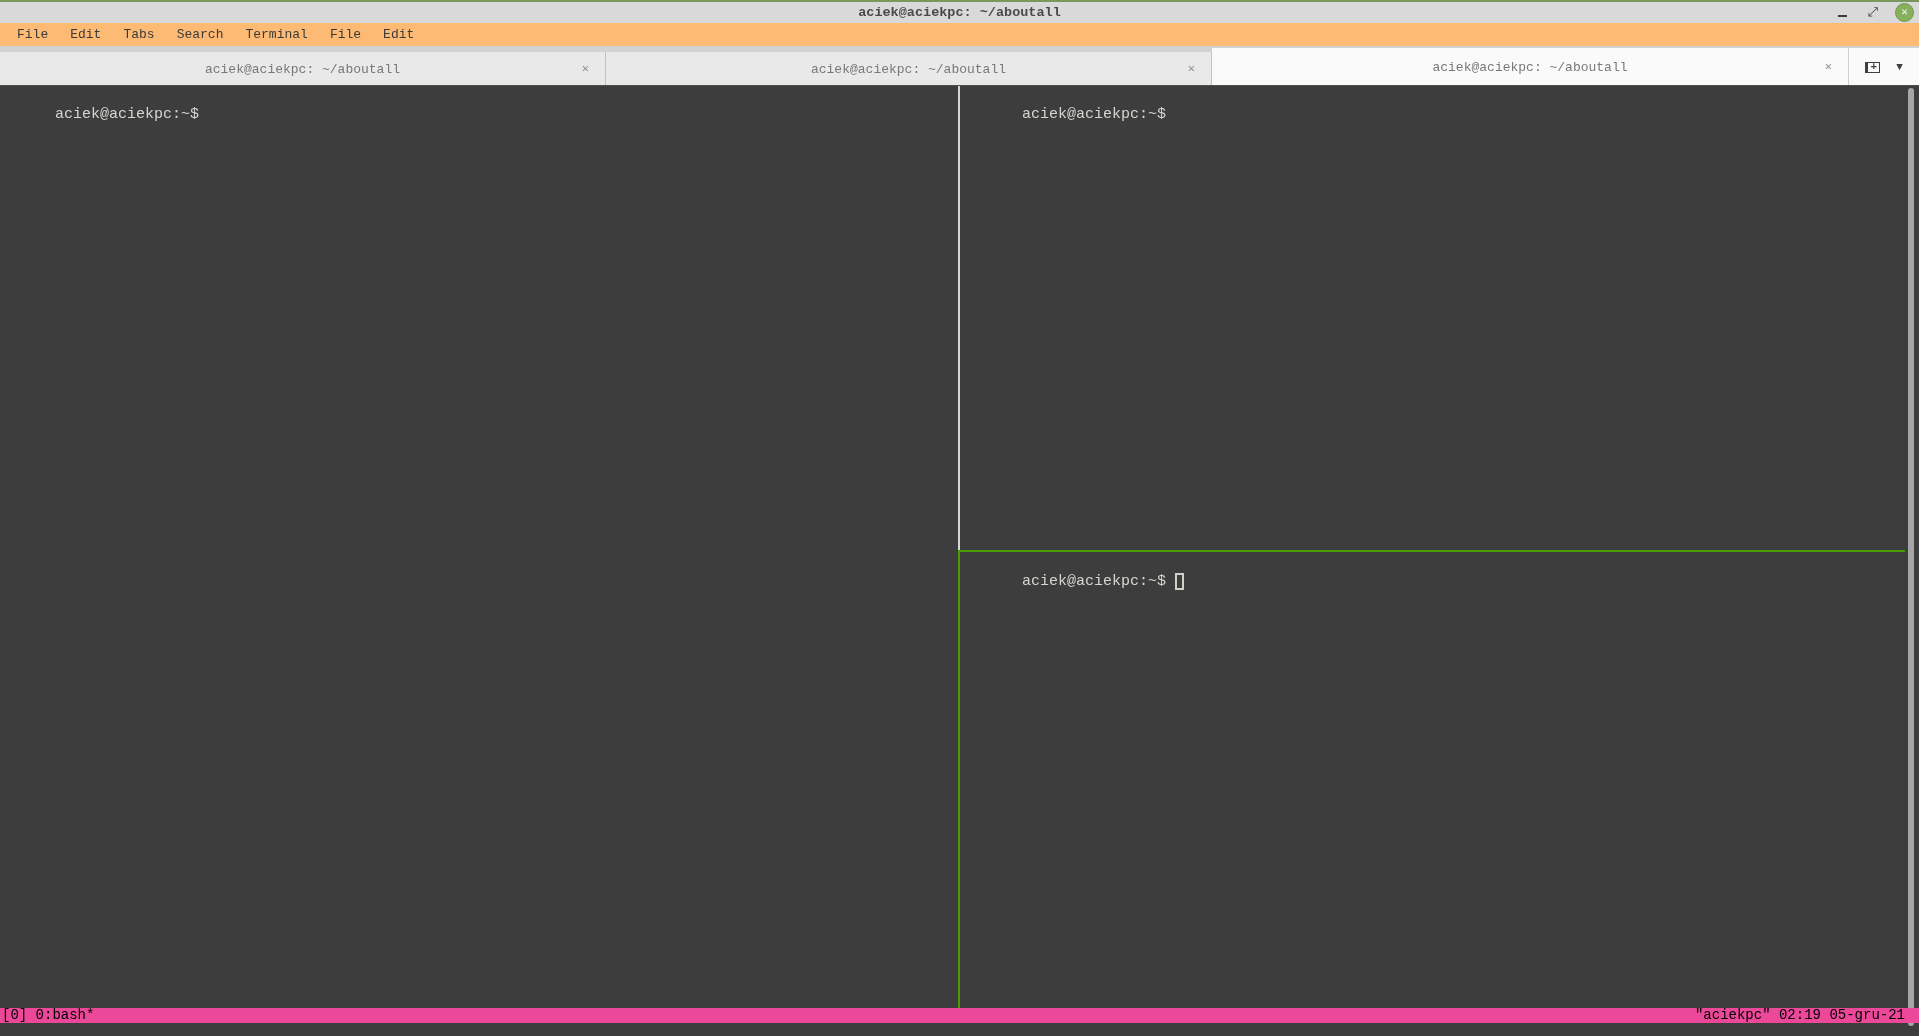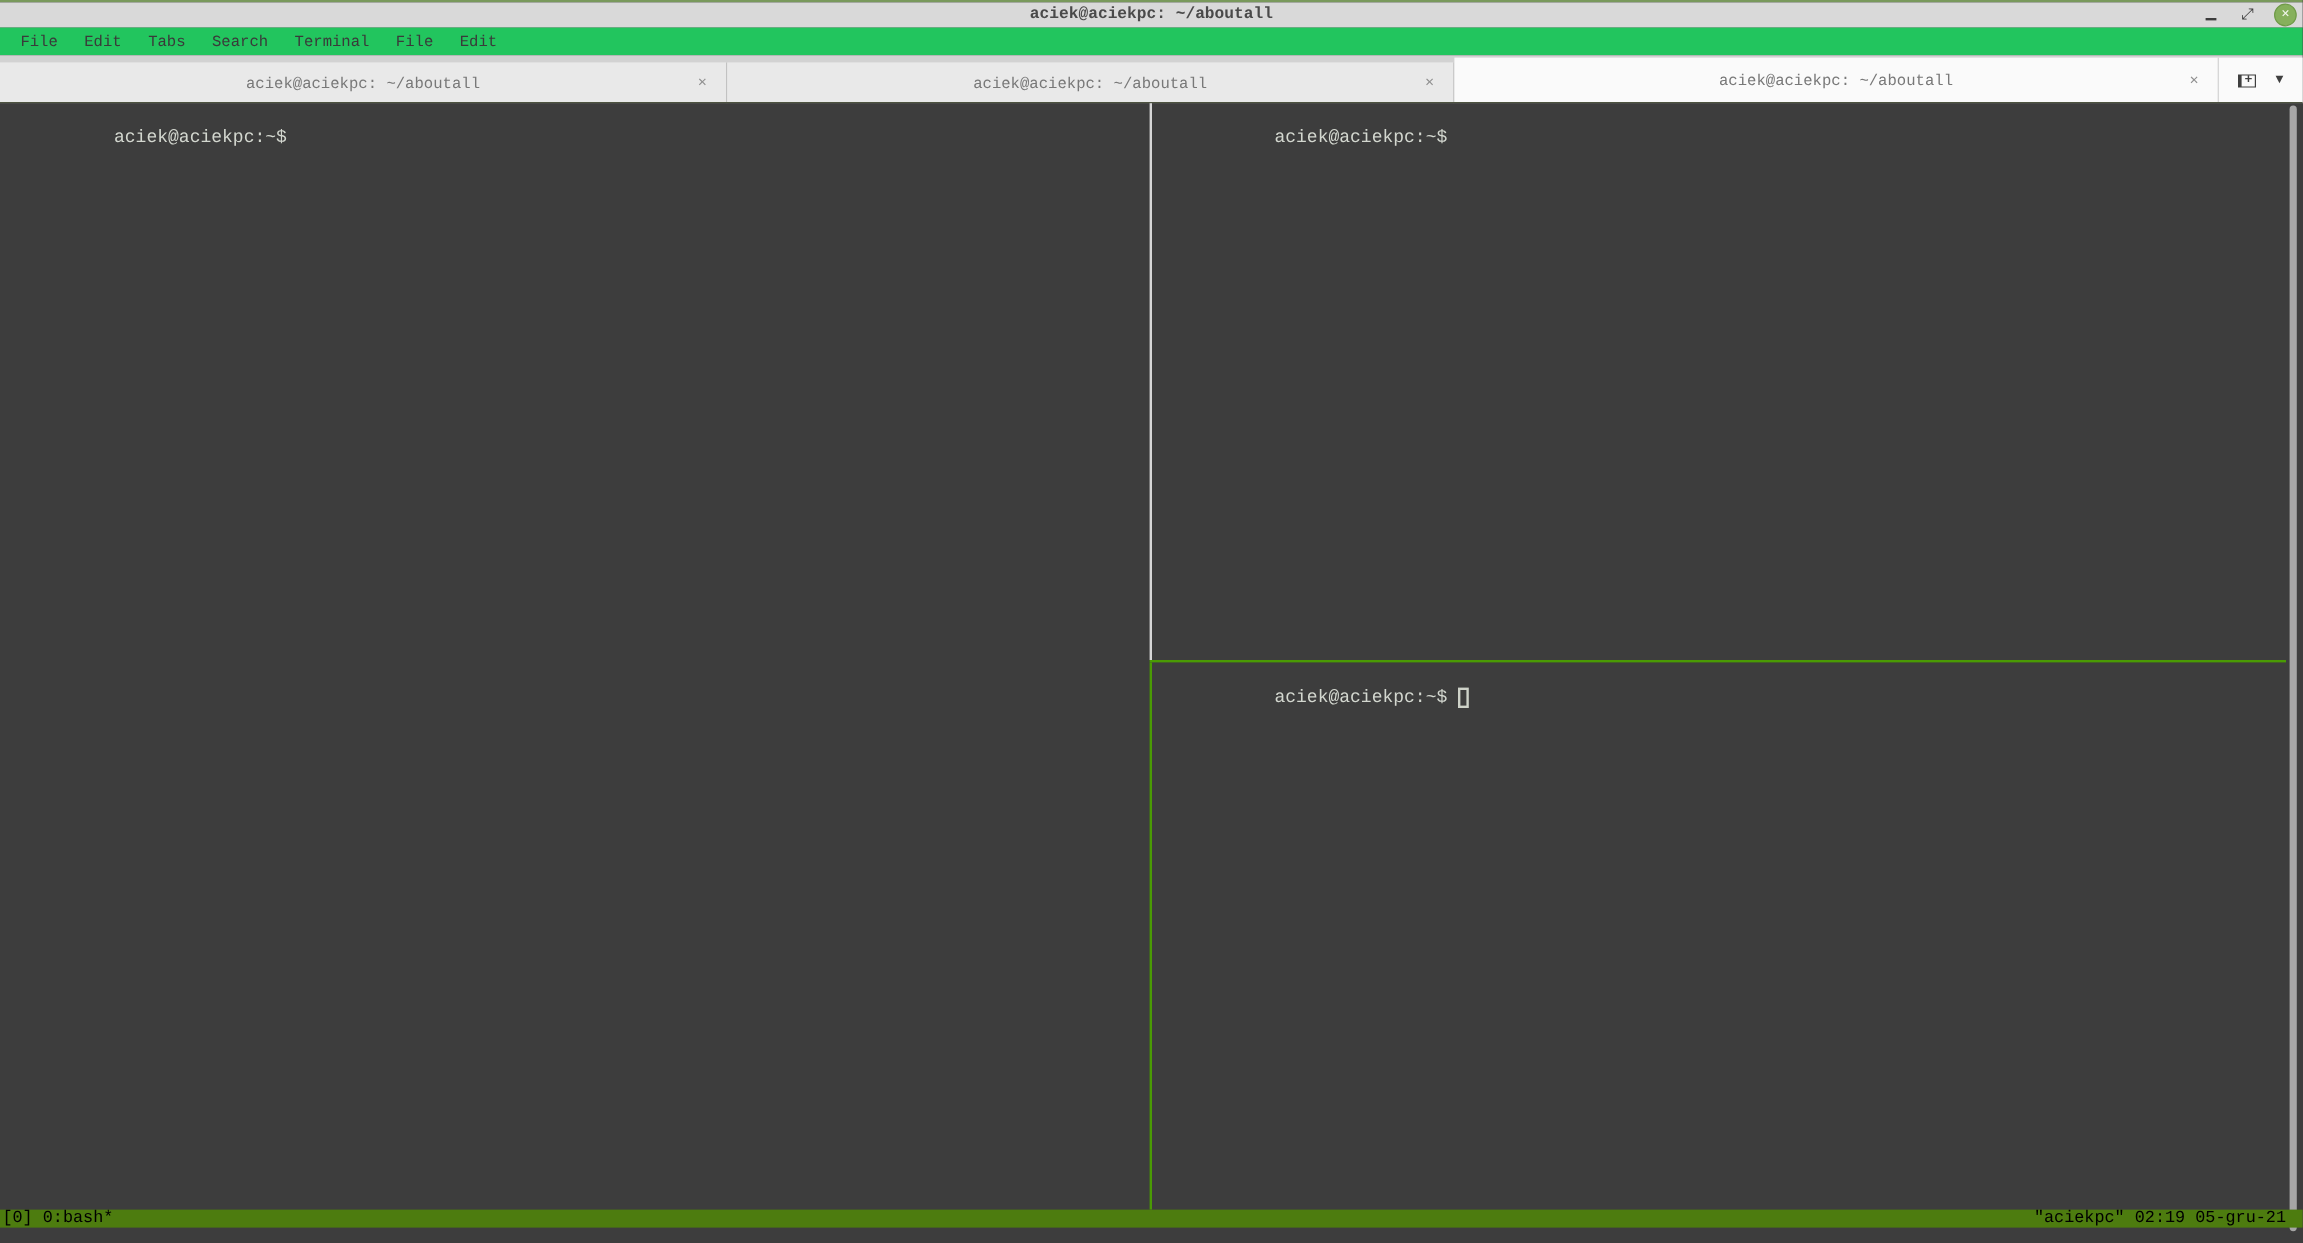--- a/index.html
+++ b/index.html
@@ -12,21 +12,21 @@
               display:flex; align-items:center; justify-content:center; }
   .title { font-size:13.5px; font-weight:bold; color:#4a4a4a; }
   .controls { position:absolute; right:5px; top:0; height:21px; display:flex; align-items:center; gap:13px; }
   .ctl { width:18px; height:18px; display:flex; align-items:center; justify-content:center; cursor:default; }
   .minbar { width:9px; height:2px; background:#3c3c3c; margin-top:6px; }
   .btn-max { font-size:13px; color:#3c3c3c; line-height:1; }
   .btn-close { width:19px; height:19px; border-radius:50%; background:#86b05c; border:1px solid #6f9a48;
                display:flex; align-items:center; justify-content:center; }
   .btn-close span { color:#f4f7ef; font-size:11px; font-weight:bold; line-height:1; }
 
-  .menubar { position:absolute; left:0; top:23px; width:1919px; height:23px; background:#22c55e;
+  .menubar { position:absolute; left:0; top:23px; width:1919px; height:23px; background:#fdba74;
              display:flex; align-items:center; padding-left:6px; }
   .menu-item { font-size:13px; color:#3a3a3a; padding:3px 11px; }
 
   
   .tabbar { position:absolute; left:0; top:46px; width:1919px; height:40px; background:#d2d2d2;
             display:flex; align-items:flex-end; }
   .tab { position:relative; display:flex; align-items:center; justify-content:center; }
   .tab.inactive { height:34px; width:606px; background:#e9e9e9; border-right:1px solid #c2c2c2; }
   .tab.active { height:38px; width:636px; background:#fafafa; }
   .tab-title { font-size:13px; color:#787878; }
@@ -36,32 +36,32 @@
                     display:flex; align-items:center; justify-content:center; gap:16px; }
   .newtab-box { width:15px; height:11px; border:1px solid #3f3f3f; border-left:3px solid #3f3f3f;
                 display:flex; align-items:center; justify-content:center;
                 font-size:11px; font-weight:bold; color:#3f3f3f; line-height:0; }
   .tabmenu { font-size:11px; color:#3f3f3f; }
 
   
   .terminal { position:absolute; left:0; top:86px; width:1919px; height:950px; background:#3d3d3d;
               font-family:"DejaVu Sans Mono", monospace; }
   .term-topline { position:absolute; left:0; top:-1px; width:1919px; height:1px; background:#4d5340; }
-  .pane { position:absolute; color:#d3d7cf; font-size:15px; line-height:18px; white-space:pre;margin-left:40px; }
+  .pane { position:absolute; color:#d3d7cf; font-size:15px; line-height:18px; white-space:pre; }
   .pane-left { left:1px; top:2px; width:955px; height:920px; }
   .pane-topright { left:968px; top:2px; width:935px; height:460px; }
   .pane-bottomright { left:968px; top:469px; width:935px; height:450px; }
   .vdiv-top { position:absolute; left:958px; top:0; width:2px; height:464px; background:#d6d6d6; }
   .hdiv-active { position:absolute; left:958px; top:464px; width:947px; height:2px; background:#4a9a04; }
   .vdiv-active { position:absolute; left:958px; top:466px; width:2px; height:456px; background:#4a9a04; }
   .cursor { display:inline-block; width:9px; height:17px; border:2px solid #ced2c8;
             margin-left:9px; vertical-align:text-bottom; }
   .scrollbar { position:absolute; left:1908px; top:2px; width:6px; height:938px;
                background:#a6a6a6; border-radius:3px; }
-  .statusbar { position:absolute; left:0; top:922px; width:1919px; height:15px; background:#4d7c0f;
+  .statusbar { position:absolute; left:0; top:922px; width:1919px; height:15px; background:#ec4899;
                color:#000; font-size:14px; line-height:15px;text-align:center; }
   .status-left { position:absolute; left:2px; top:0; }
   .status-right { position:absolute; right:14px; top:0; }
 </style>
 </head>
 <body>
 
 <div>
   <div class="top-border"></div>
 

